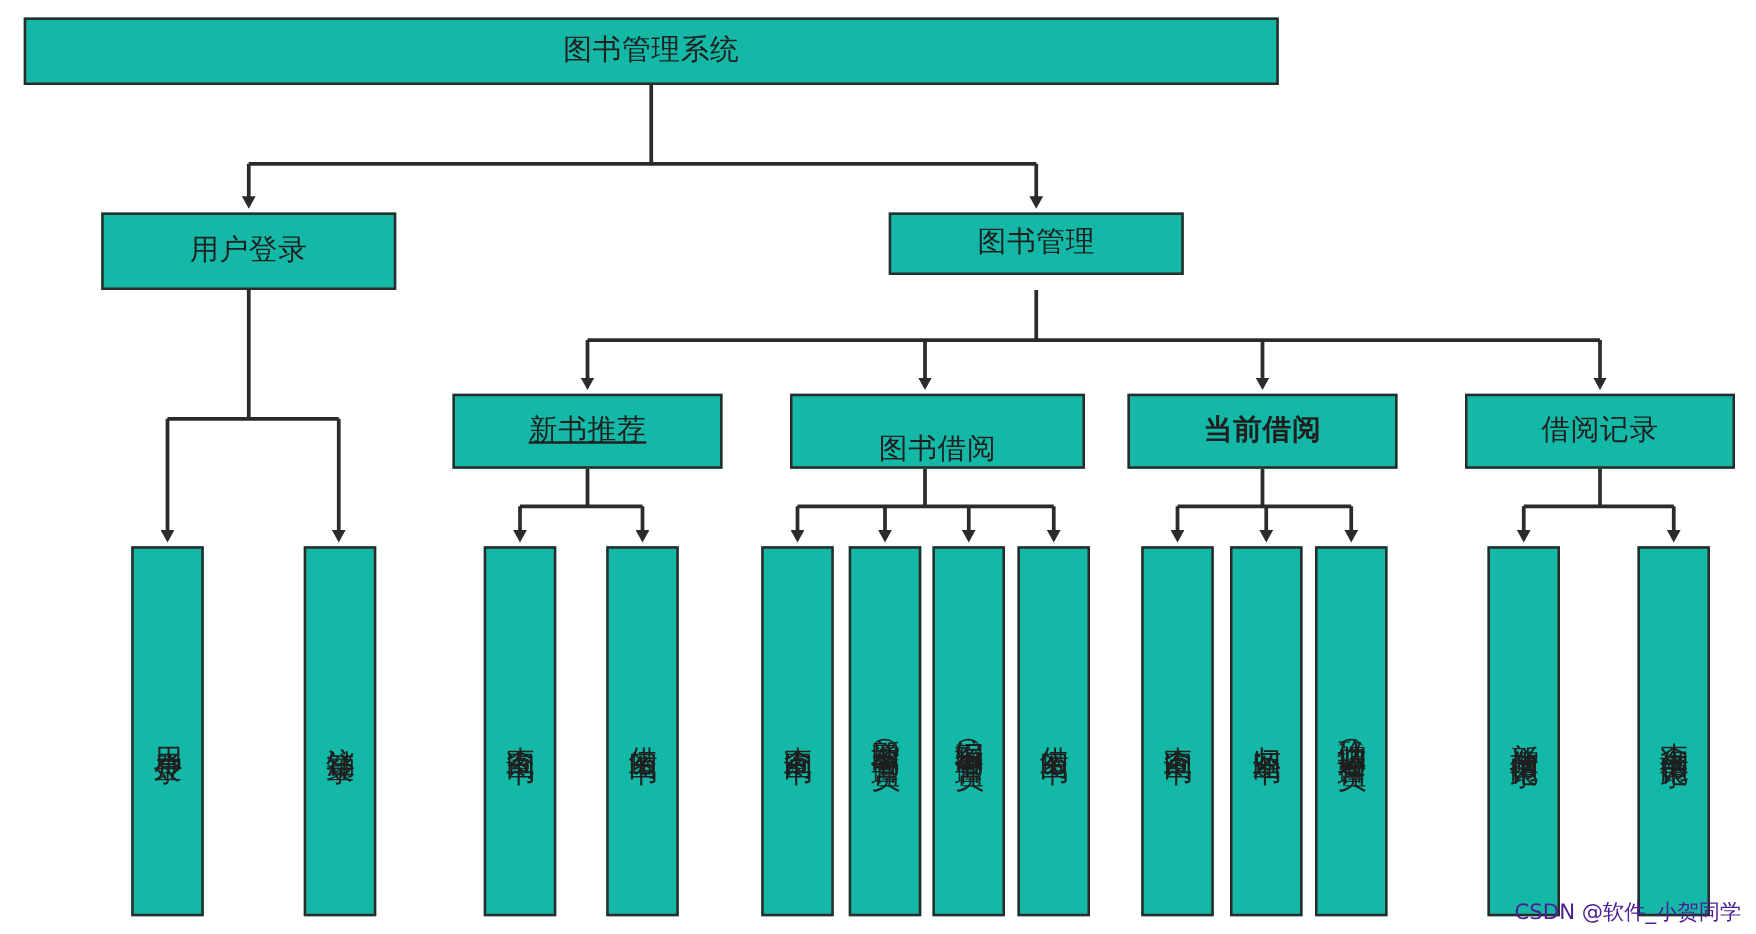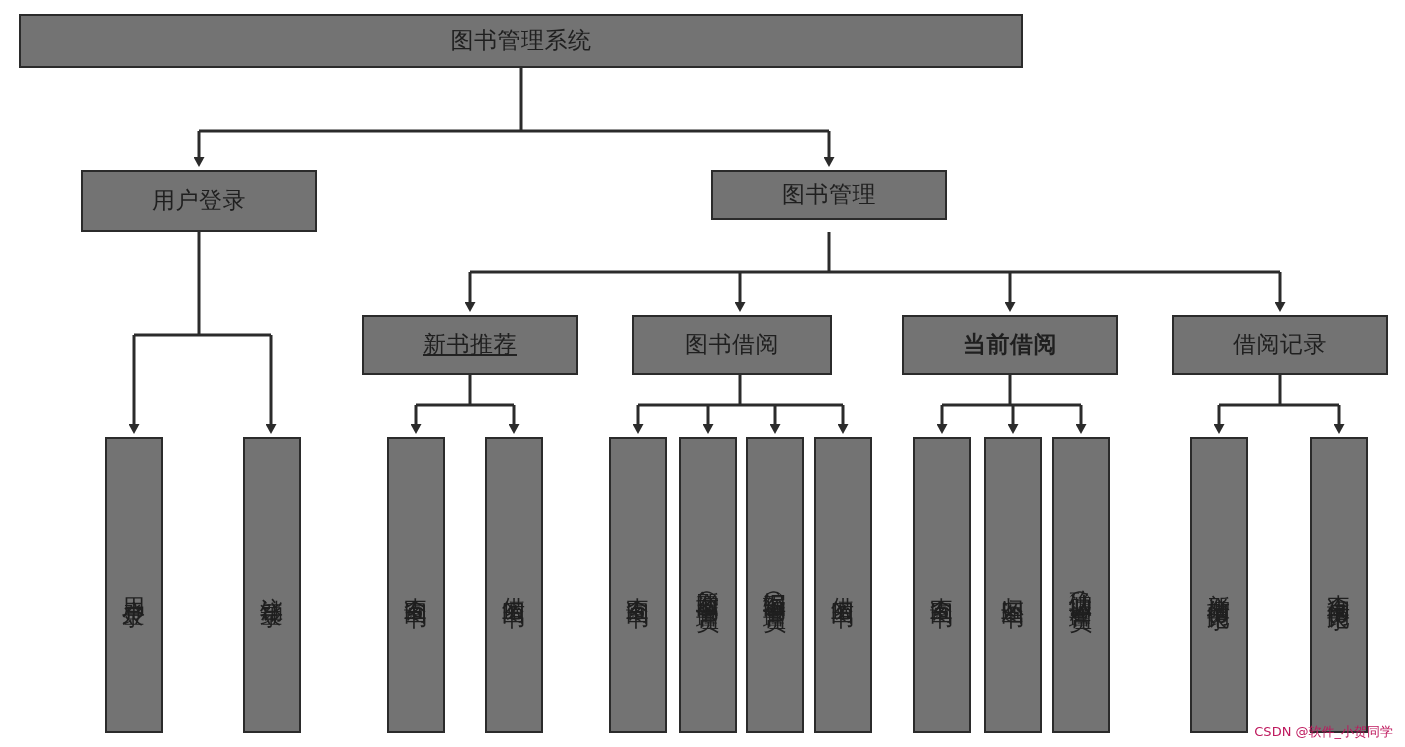--- a/index.html
+++ b/index.html
@@ -17,21 +17,21 @@
   }
   #connectors {
     position: absolute;
     left: 0; top: 0;
     width: 1405px; height: 747px;
     pointer-events: none;
   }
   .node {
     position: absolute;
     border: 2px solid #2b2b2b;
-    background: #737373;
+    background: #14b8a6;
     display: flex;
     align-items: center;
     justify-content: center;
     color: #222222;
     z-index: 2;
   }
   .node-label {
     display: block;
     text-align: center;
     line-height: 1.18;
@@ -55,22 +55,22 @@
     text-orientation: upright;
     font-size: 23px;
     line-height: 1.05;
     letter-spacing: 3px;
     white-space: nowrap;
   }
   .watermark {
     position: absolute;
     right: 12px;
     bottom: 6px;
-    font-size: 13px;
-    color: #be185d;
+    font-size: 17px;
+    color: #4c1d95;
     white-space: nowrap;
     z-index: 5;
     margin-top: 24px;
   }
 </style>
 </head>
 <body>
 
 <div id="canvas">
 
@@ -131,21 +131,21 @@
   <div class="node horiz" style="left: 81px; top: 170px; width: 236px; height: 62px;">
     <span class="node-label">用户登录</span>
   </div>
   <div class="node horiz" style="left: 711px; top: 170px; width: 236px; height: 50px;">
     <span class="node-label">图书管理</span>
   </div>
 
   <div class="node horiz" style="left: 362px; top: 315px; width: 216px; height: 60px; text-decoration: underline;">
     <span class="node-label">新书推荐</span>
   </div>
-  <div class="node horiz" style="left: 632px; top: 315px; width: 200px; height: 60px;">
+  <div class="node horiz" style="left: 632px; top: 315px; width: 236px; height: 60px; align-items: flex-end;">
     <span class="node-label">图书借阅</span>
   </div>
   <div class="node horiz" style="left: 902px; top: 315px; width: 216px; height: 60px; font-weight: bold;">
     <span class="node-label">当前借阅</span>
   </div>
   <div class="node horiz" style="left: 1172px; top: 315px; width: 216px; height: 60px; align-items: center;">
     <span class="node-label">借阅记录</span>
   </div>
 
   <div class="node vert" style="left: 105px; top: 437px; width: 58px; height: 296px;">

